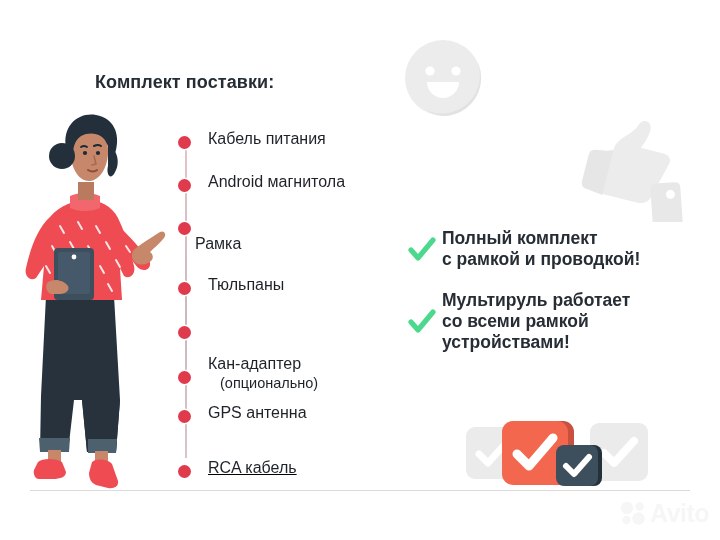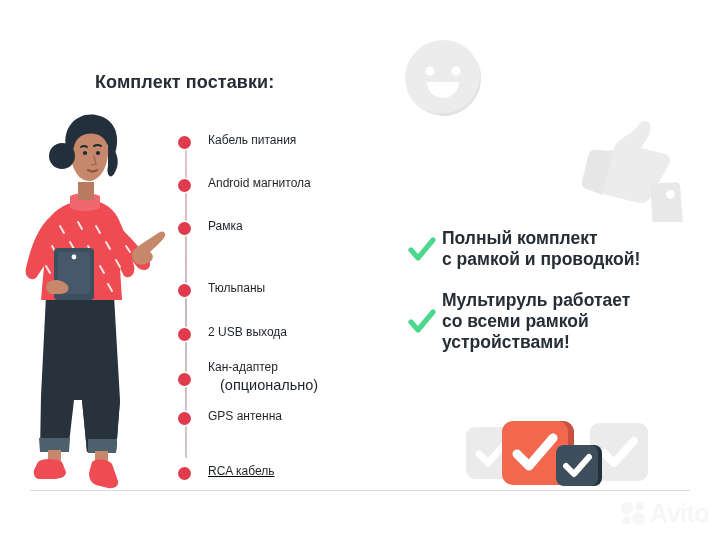--- a/index.html
+++ b/index.html
@@ -30,21 +30,21 @@
   }
   .li{position:relative;display:flex;align-items:flex-start;}
   .dot{
     position:relative;z-index:2;flex:0 0 auto;
     width:13px;height:13px;border-radius:50%;
     background:#e03b4d;box-shadow:0 0 0 1.5px #ffffff;
     margin-top:6px;
   }
   .li-txt{margin-left:17px;}
   .li-main{
-    font-size:12px;font-weight:400;color:#1e2329;line-height:1.05;
+    font-size:16px;font-weight:400;color:#1e2329;line-height:1.05;
     white-space:nowrap;
   }
   .li-sub{
     font-size:14.5px;color:#1e2329;line-height:1.1;
     margin-top:3px;margin-left:12px;white-space:nowrap;
   }
 
   
   .benefits{position:absolute;left:408px;top:228px;width:300px;}
   .ben{display:flex;align-items:center;}
@@ -185,39 +185,36 @@
       </span>
     </div>
 
     <div class="li" style="margin-top:24px;">
       <span class="dot"></span>
       <span class="li-txt">
         <span class="li-main">Android магнитола</span>
       </span>
     </div>
 
-    <div class="li" style="margin-top:24px;">
+    <div class="li" style="margin-top:24px;flex-direction:column;">
       <span class="dot"></span>
       <span class="li-txt">
         <span class="li-main">Рамка</span>
       </span>
     </div>
 
-    <div class="li" style="margin-top:43px;">
+    <div class="li" style="margin-top:23px;">
       <span class="dot"></span>
       <span class="li-txt">
         <span class="li-main">Тюльпаны</span>
       </span>
     </div>
 
     <div class="li" style="margin-top:25px;">
       <span class="dot"></span>
-      <span class="li-txt">
-        <span class="li-main">2 USB выхода</span>
-      </span>
     </div>
 
     <div class="li" style="margin-top:16px;">
       <span class="dot" style="margin-top:16px;"></span>
       <span class="li-txt">
         <span class="li-main">Кан-адаптер</span>
         <span class="li-sub" style="display:block;">(опционально)</span>
       </span>
     </div>
 

